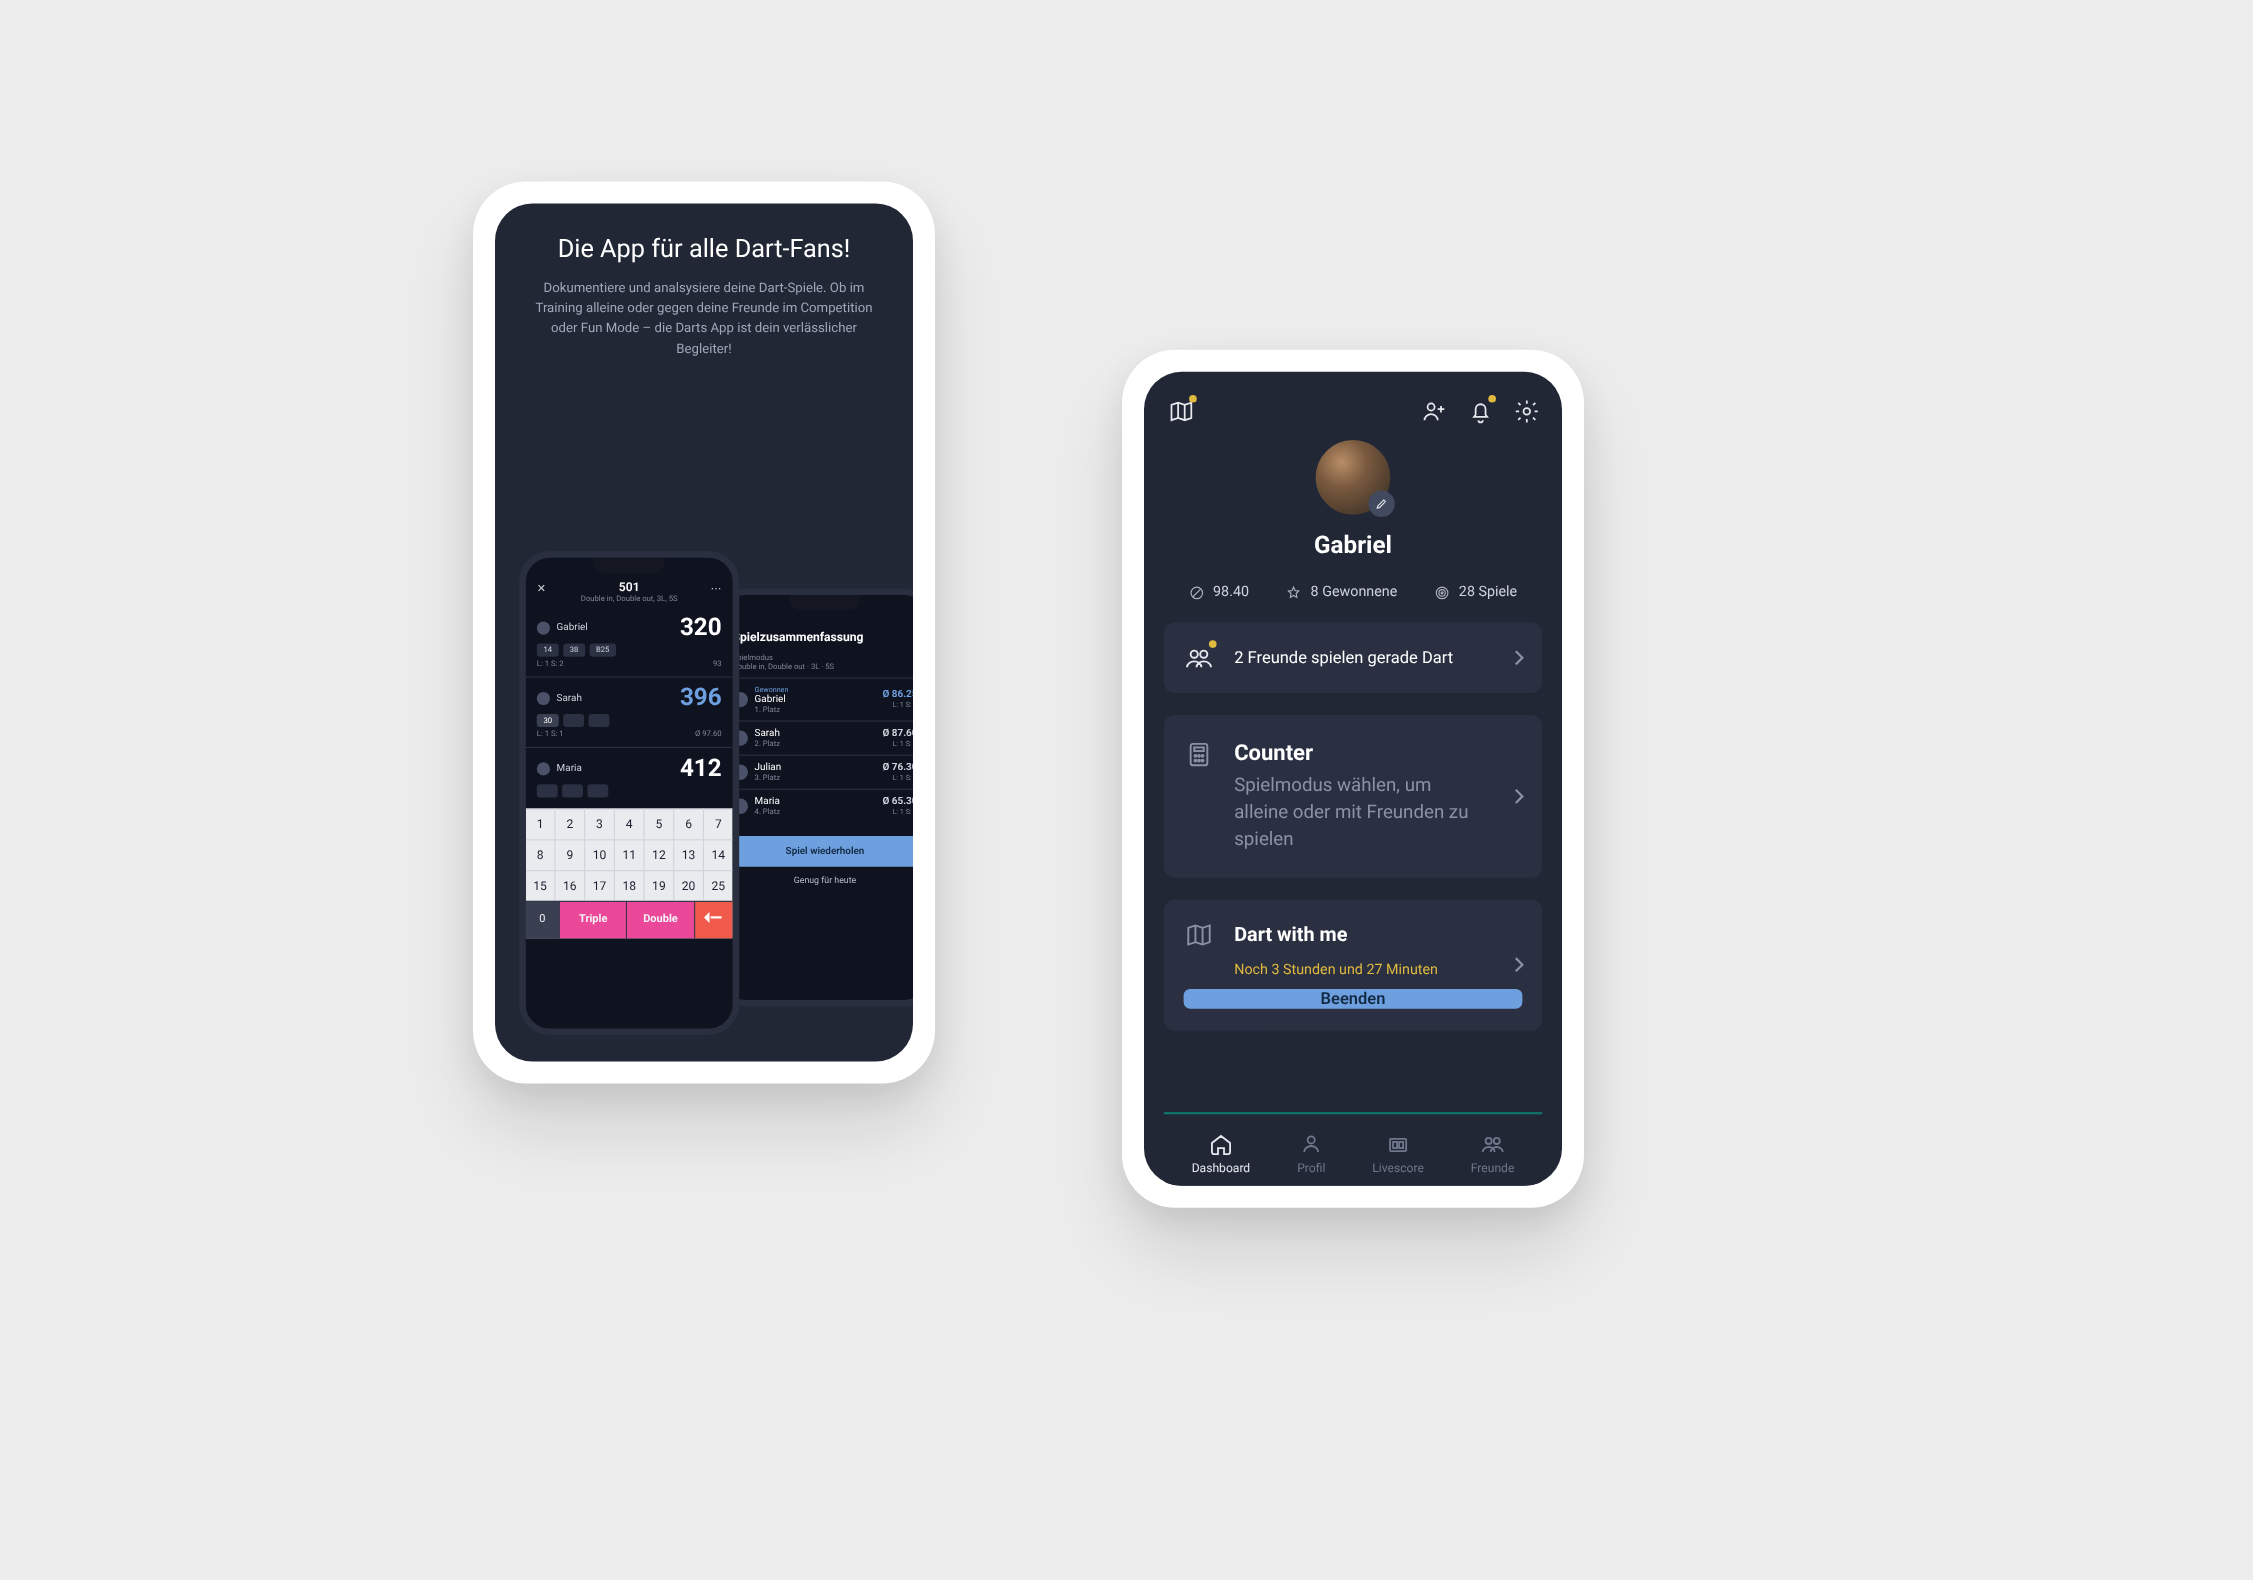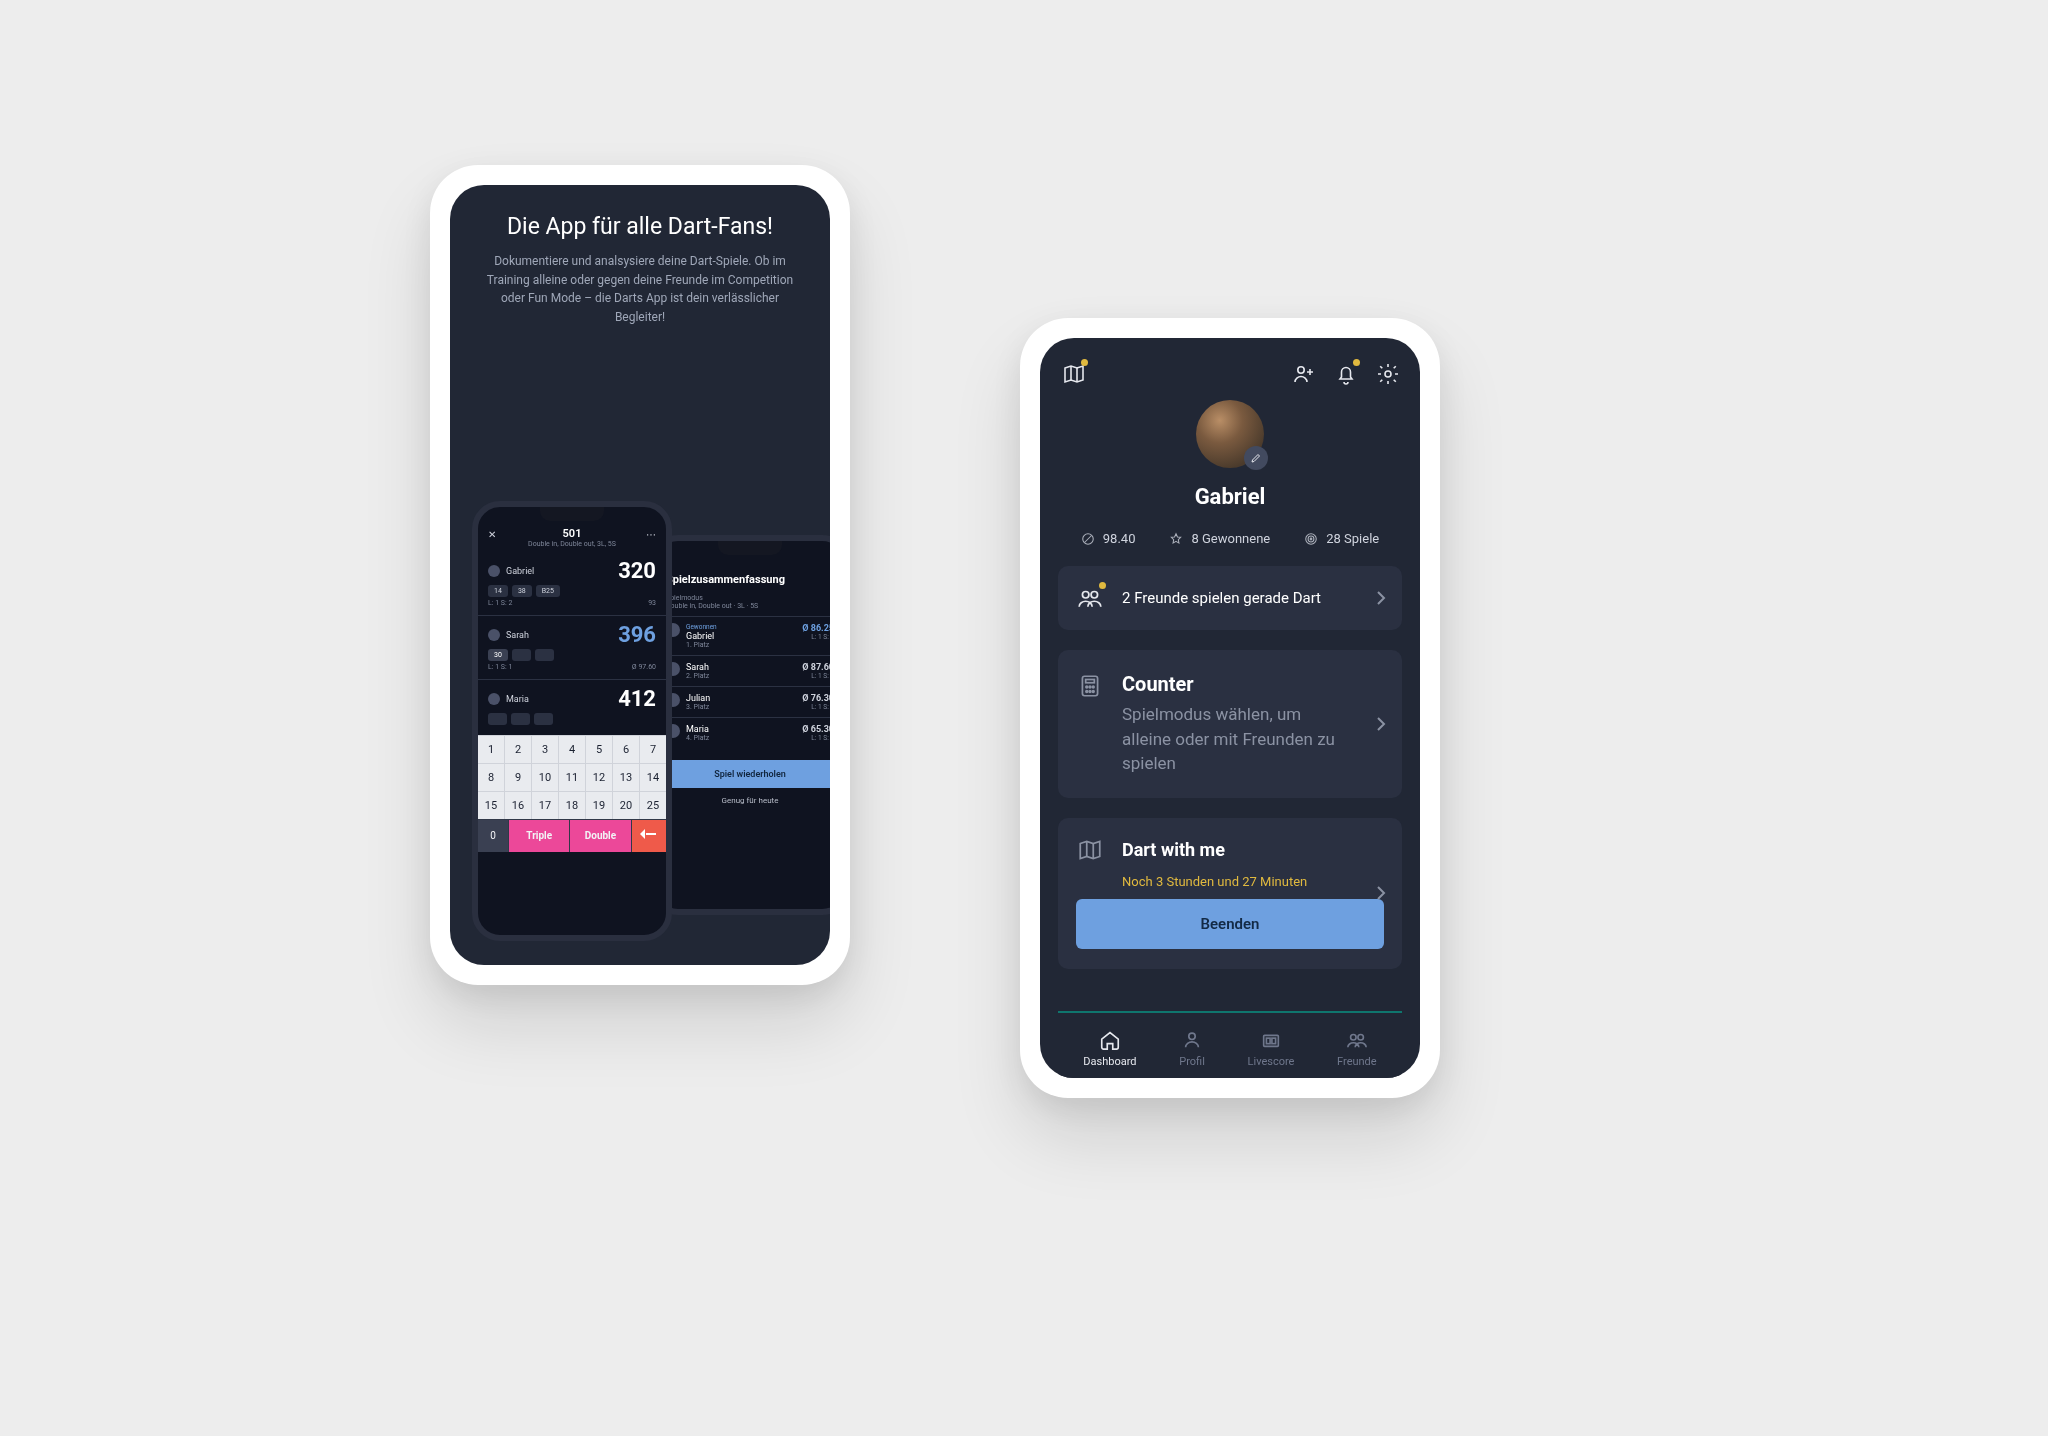--- a/index.html
+++ b/index.html
@@ -77,21 +77,21 @@
   .kcell.triple, .kcell.double { background:#ec4899;font-weight:bold; }
   .kcell.zero { background:#3a4052; }
   .kcell.enter { background:#ef5a4a; text-align:center; }
   .kcell.enter .enter-ic { display:inline-block; width:14px; height:10px; position:relative; }
   .kcell.enter .enter-ic::before { content:''; position:absolute; right:0; top:3px; width:10px; height:2px; background:#fff; }
   .kcell.enter .enter-ic::after { content:''; position:absolute; left:-2px; top:-1px; width:0; height:0; border-right:5px solid #fff; border-top:5px solid transparent; border-bottom:5px solid transparent; }
 
   
   .mr-title { padding: 32px 10px 8px; font-size: 11px; font-weight:700; color:#fff; }
   .mr-sub { padding: 0 10px 6px; font-size: 7px; color:#7e8699; }
-  .mr-row { display:flex; align-items:flex-start; gap:6px; padding:6px 10px; border-top:1px solid #2b3142; }
+  .mr-row { display:flex; align-items:center; gap:6px; padding:6px 10px; border-top:1px solid #2b3142; }
   .mr-row .pavatar { width:14px; height:14px; border-radius:50%; background:#4a5168; }
   .mr-row .namecol { flex:1; }
   .mr-row .name { font-size:9px; color:#fff; }
   .mr-row .place { font-size:7px; color:#7e8699; }
   .mr-row .avg { font-size:9px; font-weight:700; text-align:right; }
   .mr-row .avg.win { color:#6ea0e0; }
   .mr-row .ls { font-size:6.5px; color:#7e8699; text-align:right; }
   .mr-row .winlabel { font-size:6.5px; color:#6ea0e0; }
   .mr-btn { margin:12px 10px 8px; background:#6ea0e0; color:#11263f; font-size:9px; font-weight:600; text-align:center; border-radius:5px; padding:9px 0; }
   .mr-link { text-align:center; font-size:8px; color:#b8bdc9; padding-bottom:10px; }
@@ -121,21 +121,21 @@
   .card .ctext { font-size:15px; color:#fff; }
   .card.counter { align-items:flex-start; padding:22px 18px; }
   .card.counter .ctitle { font-size:20px; font-weight:700; color:#fff; margin-bottom:6px; }
   .card.counter .cdesc { font-size:17px; color:#8b92a3; line-height:1.45; max-width: 220px; }
   .card.dart { flex-direction:column; align-items:stretch; gap:10px; padding:18px 18px 20px; }
   .card.dart .drow1 { display:flex; align-items:center; gap:18px; }
   .card.dart .dtitle { font-size:18px; font-weight:700; color:#fff; }
   .card.dart .dtime { font-size:13px; color:#e0b93f; }
   .btn-primary {
     background:#6ea0e0; color:#132a45; font-weight:600; text-align:center; border-radius:6px;
-    padding:16px 0; font-size:15px;
+    padding:0 0; font-size:15px;
   }
 
   .tabbar {
     margin-top:auto; display:flex; justify-content:space-around; align-items:center;
     padding:16px 4px 10px 4px; border-top:2px solid #0f766e; background:#212735;
   }
   .tab { display:flex; flex-direction:column; align-items:center; gap:4px; font-size:11px; color:#6f778c; }
   .tab.active { color:#e6e8ee; }
 
   

